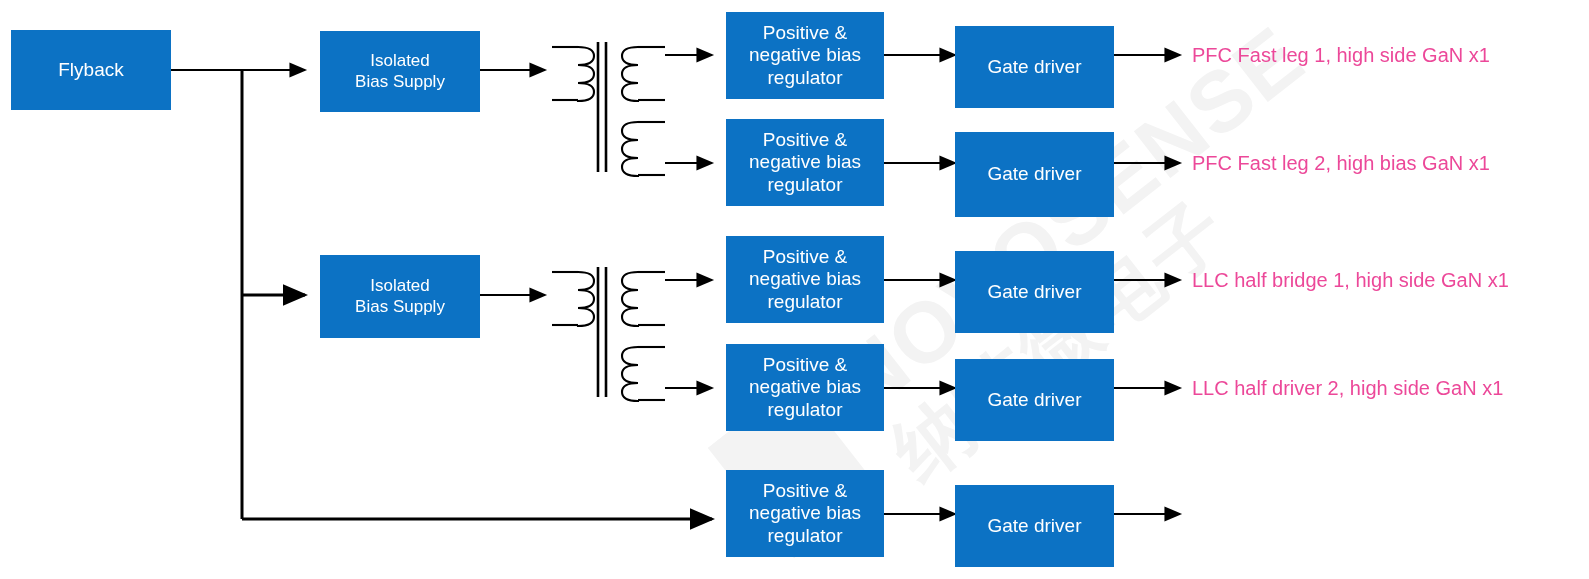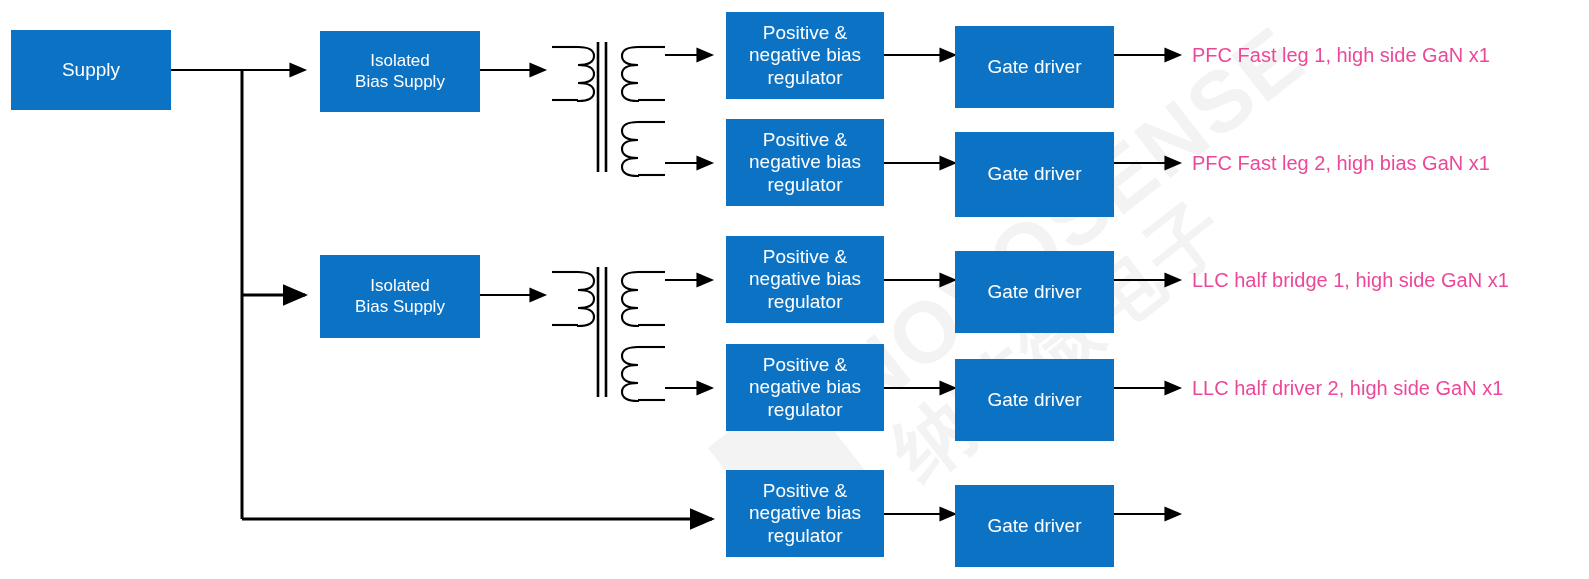--- a/index.html
+++ b/index.html
@@ -145,21 +145,21 @@
       <path d="M1114,55 L1180,55" marker-end="url(#ah)"></path>
       <path d="M1114,163 L1180,163" marker-end="url(#ah)"></path>
       <path d="M1114,280 L1180,280" marker-end="url(#ah)"></path>
       <path d="M1114,388 L1180,388" marker-end="url(#ah)"></path>
       <path d="M1114,514 L1180,514" marker-end="url(#ah)"></path>
     </g>
   </svg>
 
   <div id="box-layer" class="svg-layer" style="pointer-events:none;">
 
-    <div class="blk blk-flyback" style="left:11px;  top:30px;  width:160px; height:80px; pointer-events:auto;">Supply</div>
+    <div class="blk blk-flyback" style="left:11px;  top:30px;  width:160px; height:80px; pointer-events:auto;">Flyback</div>
 
     <div class="blk blk-ibs" style="left:320px; top:31px;  width:160px; height:81px; pointer-events:auto;">Isolated
 Bias Supply</div>
 
     <div class="blk blk-ibs" style="left:320px; top:255px; width:160px; height:83px; pointer-events:auto;">Isolated
 Bias Supply</div>
 
     <div class="blk blk-reg" style="left:726px; top:12px;  width:158px; height:87px; pointer-events:auto;">Positive &amp;
 negative bias
 regulator</div>

